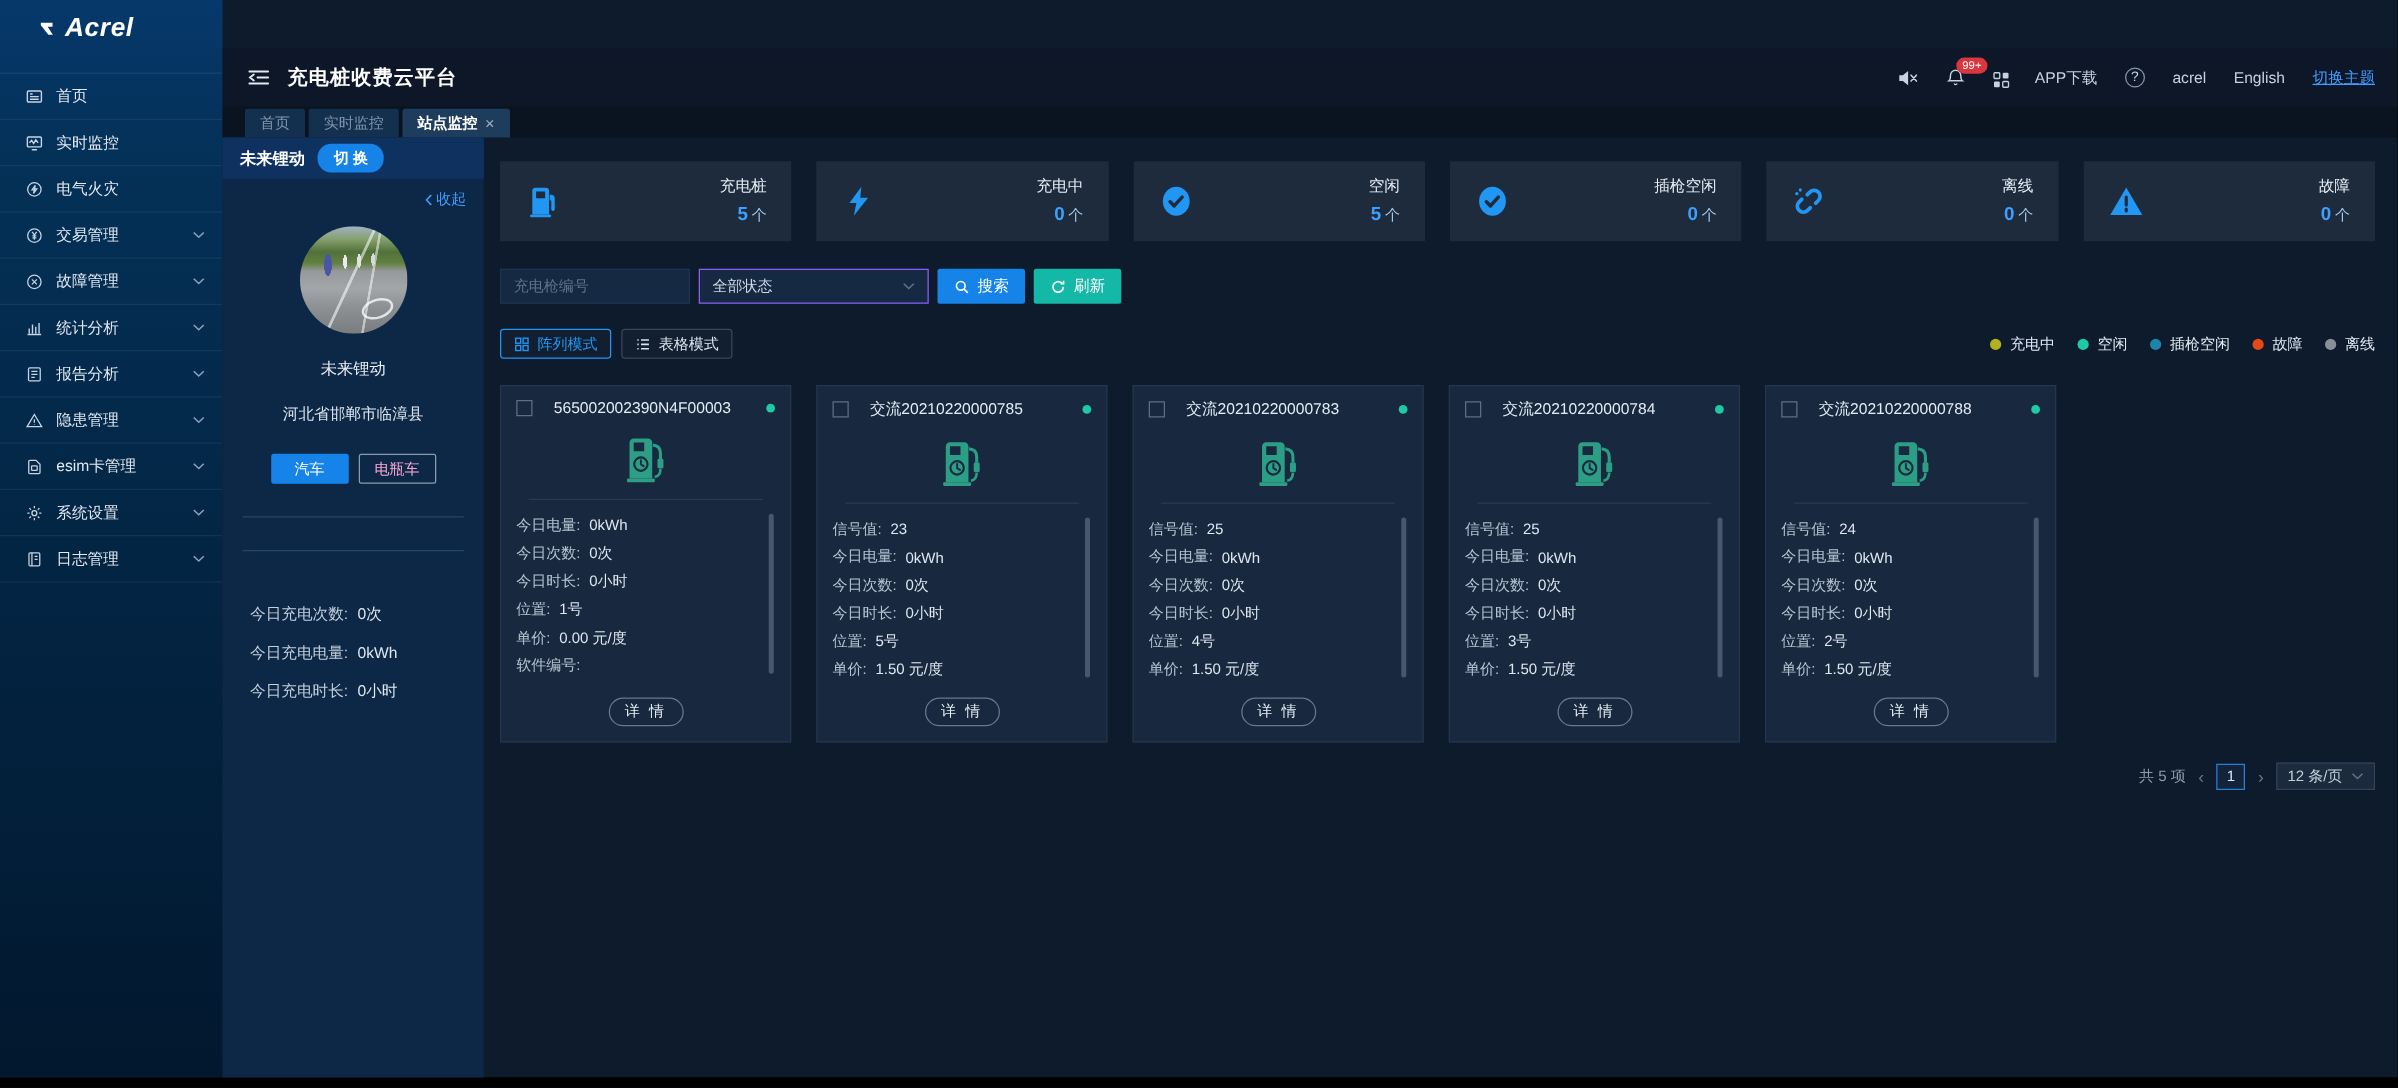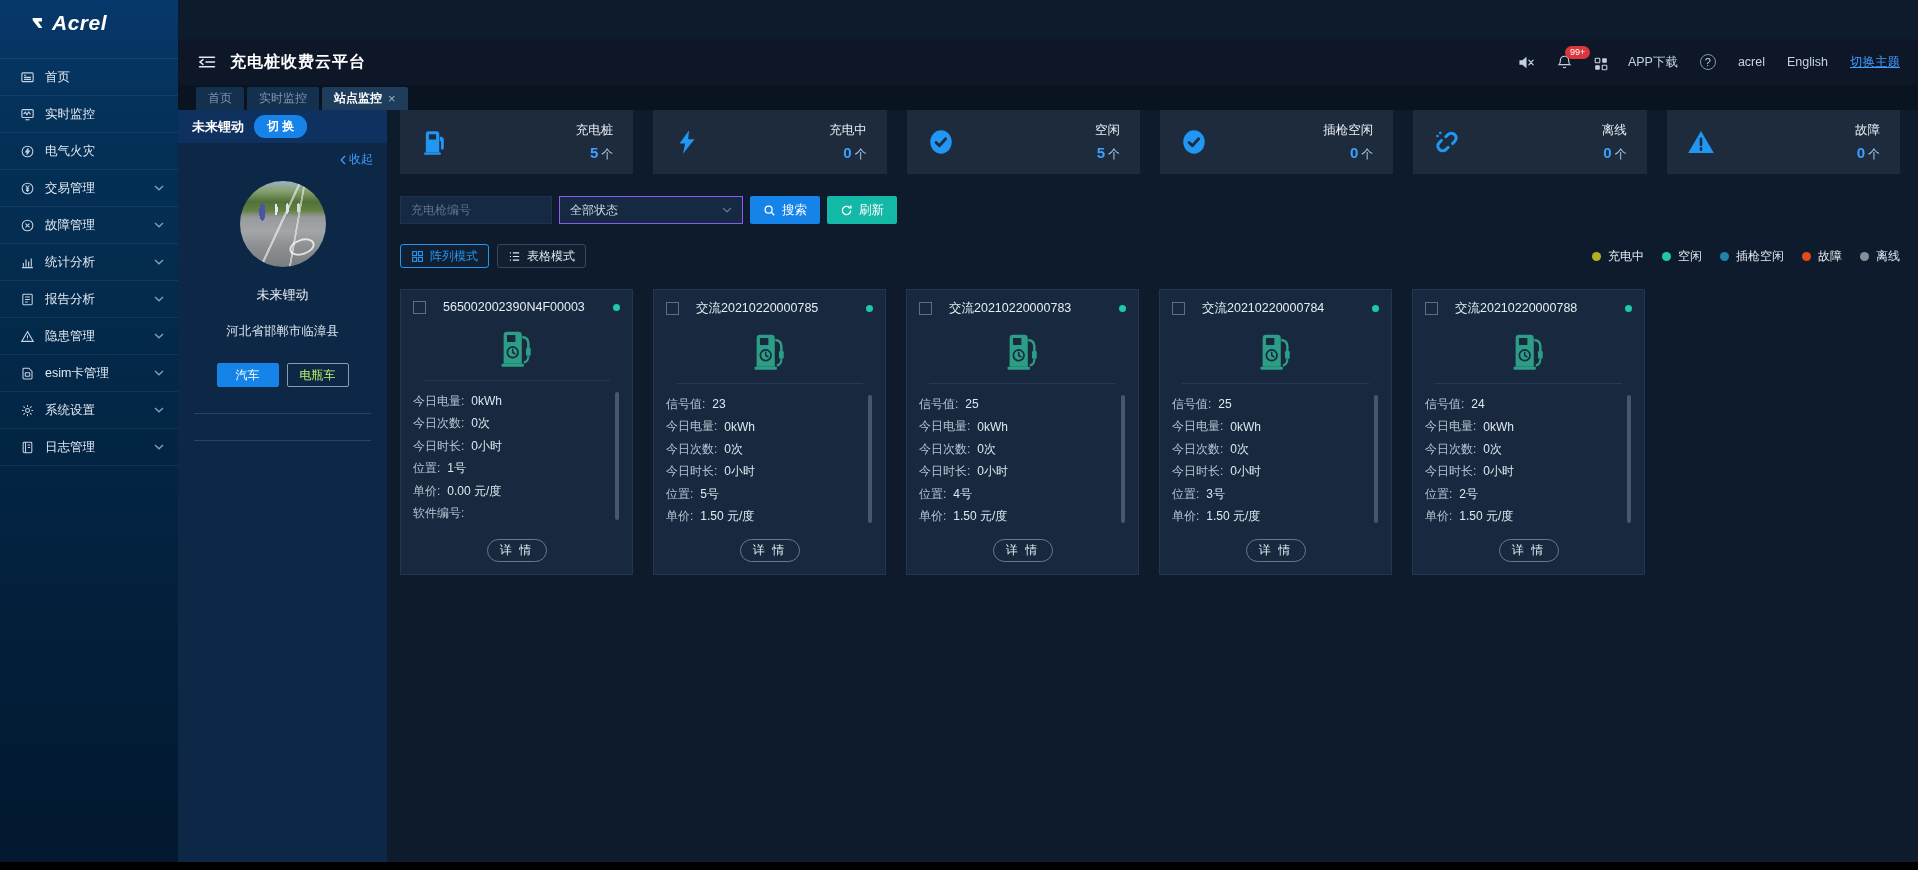--- a/index.html
+++ b/index.html
@@ -56,35 +56,35 @@
       radial-gradient(ellipse 2.5px 9px at 55% 32%, #dfe3e6 0 62%, transparent 64%),
       radial-gradient(ellipse 2.5px 8px at 68% 31%, #d4d9dc 0 62%, transparent 64%),
       linear-gradient(115deg, transparent 47%, rgba(255,255,255,.55) 47.5% 49%, transparent 49.5%),
       linear-gradient(100deg, transparent 63%, rgba(255,255,255,.5) 63.5% 65%, transparent 65.5%),
       linear-gradient(180deg,#9db3c8 0%,#86a06d 12%,#51713a 24%,#61803f 34%,#97999c 42%,#a3a6a9 58%,#8d9093 76%,#7a7d80 100%);
   }
   .photo::after { content:""; position:absolute; left:58%; top:68%; width:22px; height:12px; border:2px solid rgba(255,255,255,.75); border-radius:50%; transform:rotate(-18deg); }
   .station-name { text-align:center; margin-top:19px; color:#e8eef5; font-size:13px; }
   .station-addr { text-align:center; margin-top:19px; color:#dbe4ee; font-size:12.5px; }
   .veh-row { display:flex; justify-content:center; gap:8px; margin-top:23px; }
-  .veh-btn { min-width:62px; height:24px; font-size:12px; cursor:pointer; border-radius:2px; background:transparent; border:1px solid #8b9aac; color:#bef264; padding:0 12px; }
+  .veh-btn { min-width:62px; height:24px; font-size:12px; cursor:pointer; border-radius:2px; background:transparent; border:1px solid #8b9aac; color:#f9a8d4; padding:0 12px; }
   .veh-btn.active { background:#1583e8; border-color:#1583e8; color:#fff; }
   .hr { height:1px; background:rgba(95,135,185,.3); margin:26px 2px 0; }
   .pile-row { display:flex; justify-content:space-around; margin-top:27px; }
   .pile-cell { text-align:center; }
   .pile-num { color:#2f9bff; font-size:17px; font-weight:bold; }
   .pile-unit { color:#c4d1df; font-size:12px; font-weight:normal; }
   .pile-label { display:block; color:#ccd8e4; font-size:12.5px; margin-top:7px; }
   .today { margin-top:42px; padding-left:8px; }
   .today-row { margin-bottom:14px; font-size:12.5px; color:#c3cfdc; }
   .today-val { color:#dfe8f1; margin-left:4px; }
 
   
   .main { flex:1; padding:0 18px 0 13px; min-width:0; }
-  .summary-row { display:flex; gap:20px; }
+  .summary-row { display:flex; gap:20px; margin-top:19px; }
   .sum-card { flex:1; height:64px; background:#1d2b3d; display:flex; align-items:center; padding:0 20px; }
   .sum-icon { width:28px; height:28px; color:#2196f3; flex:none; }
   .sum-right { margin-left:auto; text-align:right; }
   .sum-label { color:#e9eff6; font-size:12.5px; }
   .sum-value { color:#3da0ff; font-size:15px; font-weight:bold; margin-top:5px; }
   .sum-unit { font-size:12px; font-weight:normal; color:#a9cdf0; margin-left:3px; }
 
   .filter-row { display:flex; gap:7px; margin-top:22px; align-items:center; }
   .f-input { width:152px; height:28px; background:#152a42; border:1px solid #1e3350; color:#cfd9e4; font-size:12px; padding:0 10px; outline:none; }
   .f-input::placeholder { color:#5f7289; }
@@ -378,20 +378,37 @@
           <div class="station-name">未来锂动</div>
           <div class="station-addr">河北省邯郸市临漳县</div>
           <div class="veh-row">
 
               <button class="veh-btn active">汽车</button>
 
               <button class="veh-btn">电瓶车</button>
             </div>
           <div class="hr"></div>
           <div class="hr"></div>
+          <div class="today">
+
+              <div class="today-row">
+                <span>今日充电次数:</span>
+                <span class="today-val">0次</span>
+              </div>
+
+              <div class="today-row">
+                <span>今日充电电量:</span>
+                <span class="today-val">0kWh</span>
+              </div>
+
+              <div class="today-row">
+                <span>今日充电时长:</span>
+                <span class="today-val">0小时</span>
+              </div>
+            </div>
         </div>
       </aside>
 
       <main class="main">
 
         <div class="summary-row">
 
             <div class="sum-card">
               <span class="sum-icon">
                 <svg viewBox="0 0 24 24">
@@ -866,18 +883,32 @@
                     <span class="cc-dl">软件编号:</span>
                     <span class="cc-dv"></span>
                   </div>
                 </div>
               <div class="cc-footer">
                 <button class="cc-btn">详 情</button>
               </div>
             </div>
           </div>
 
+        <div class="pagination">
+          <span>共 5 项</span>
+          <span class="page-arrow">‹</span>
+          <span class="page-num">1</span>
+          <span class="page-arrow">›</span>
+          <span class="page-size">
+            <span>12 条/页</span>
+            <span class="f-chev" style="margin-left:0;">
+                <svg viewBox="0 0 10 6" fill="none" stroke="currentColor" stroke-width="1.3">
+                  <path d="M1 1l4 3.8L9 1"></path>
+                </svg>
+              </span>
+          </span>
+        </div>
 
       </main>
     </div>
   </div>
 </div>
 <div class="bottom-strip"></div>
 
 </body></html>

